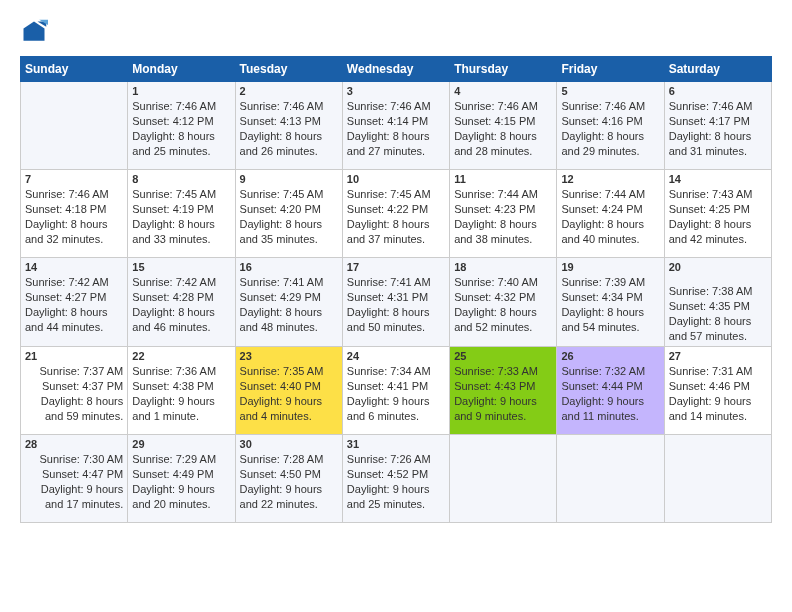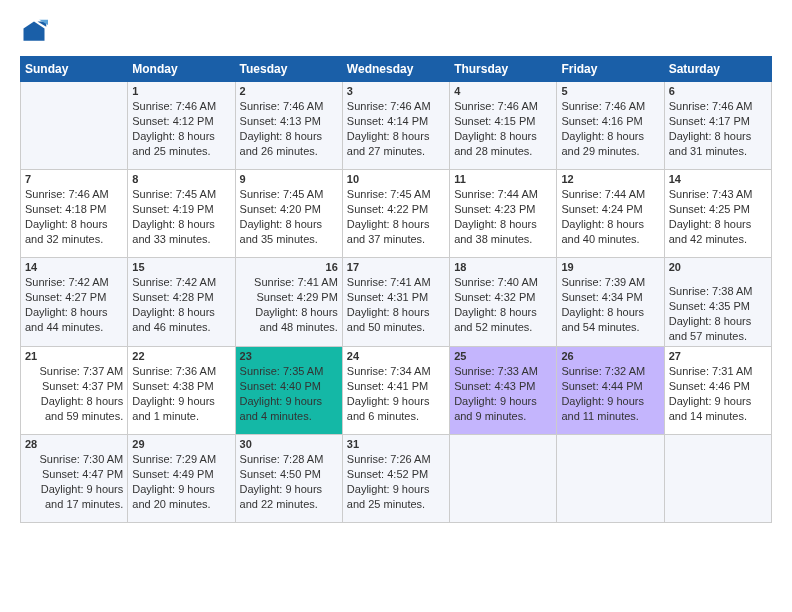--- a/index.html
+++ b/index.html
@@ -230,21 +230,21 @@
             <div class="day-info" style="white-space: pre-line;">Sunrise: 7:42 AM
 Sunset: 4:27 PM
 Daylight: 8 hours and 44 minutes.</div>
           </td>
           <td style="background: rgb(244, 246, 251);">
             <span class="day-num">15</span>
             <div class="day-info" style="white-space: pre-line;">Sunrise: 7:42 AM
 Sunset: 4:28 PM
 Daylight: 8 hours and 46 minutes.</div>
           </td>
-          <td style="background: rgb(244, 246, 251); text-align: right;">
+          <td style="background: rgb(244, 246, 251);">
             <span class="day-num">16</span>
             <div class="day-info" style="white-space: pre-line;">Sunrise: 7:41 AM
 Sunset: 4:29 PM
 Daylight: 8 hours and 48 minutes.</div>
           </td>
           <td style="background: rgb(244, 246, 251);">
             <span class="day-num">17</span>
             <div class="day-info" style="white-space: pre-line;">Sunrise: 7:41 AM
 Sunset: 4:31 PM
 Daylight: 8 hours and 50 minutes.</div>
@@ -274,33 +274,33 @@
             <div class="day-info" style="white-space: pre-line; text-align: right;">Sunrise: 7:37 AM
 Sunset: 4:37 PM
 Daylight: 8 hours and 59 minutes.</div>
           </td>
           <td style="background: rgb(255, 255, 255);">
             <span class="day-num">22</span>
             <div class="day-info" style="white-space: pre-line;">Sunrise: 7:36 AM
 Sunset: 4:38 PM
 Daylight: 9 hours and 1 minute.</div>
           </td>
-          <td style="background: #14b8a6;">
+          <td style="background: #fde047;">
             <span class="day-num">23</span>
             <div class="day-info" style="white-space: pre-line;">Sunrise: 7:35 AM
 Sunset: 4:40 PM
 Daylight: 9 hours and 4 minutes.</div>
           </td>
           <td style="background: rgb(255, 255, 255);">
             <span class="day-num">24</span>
             <div class="day-info" style="white-space: pre-line;">Sunrise: 7:34 AM
 Sunset: 4:41 PM
 Daylight: 9 hours and 6 minutes.</div>
           </td>
-          <td style="background: #c4b5fd;">
+          <td style="background: #84cc16;">
             <span class="day-num">25</span>
             <div class="day-info" style="white-space: pre-line;">Sunrise: 7:33 AM
 Sunset: 4:43 PM
 Daylight: 9 hours and 9 minutes.</div>
           </td>
           <td style="background: #c4b5fd;">
             <span class="day-num">26</span>
             <div class="day-info" style="white-space: pre-line;">Sunrise: 7:32 AM
 Sunset: 4:44 PM
 Daylight: 9 hours and 11 minutes.</div>

